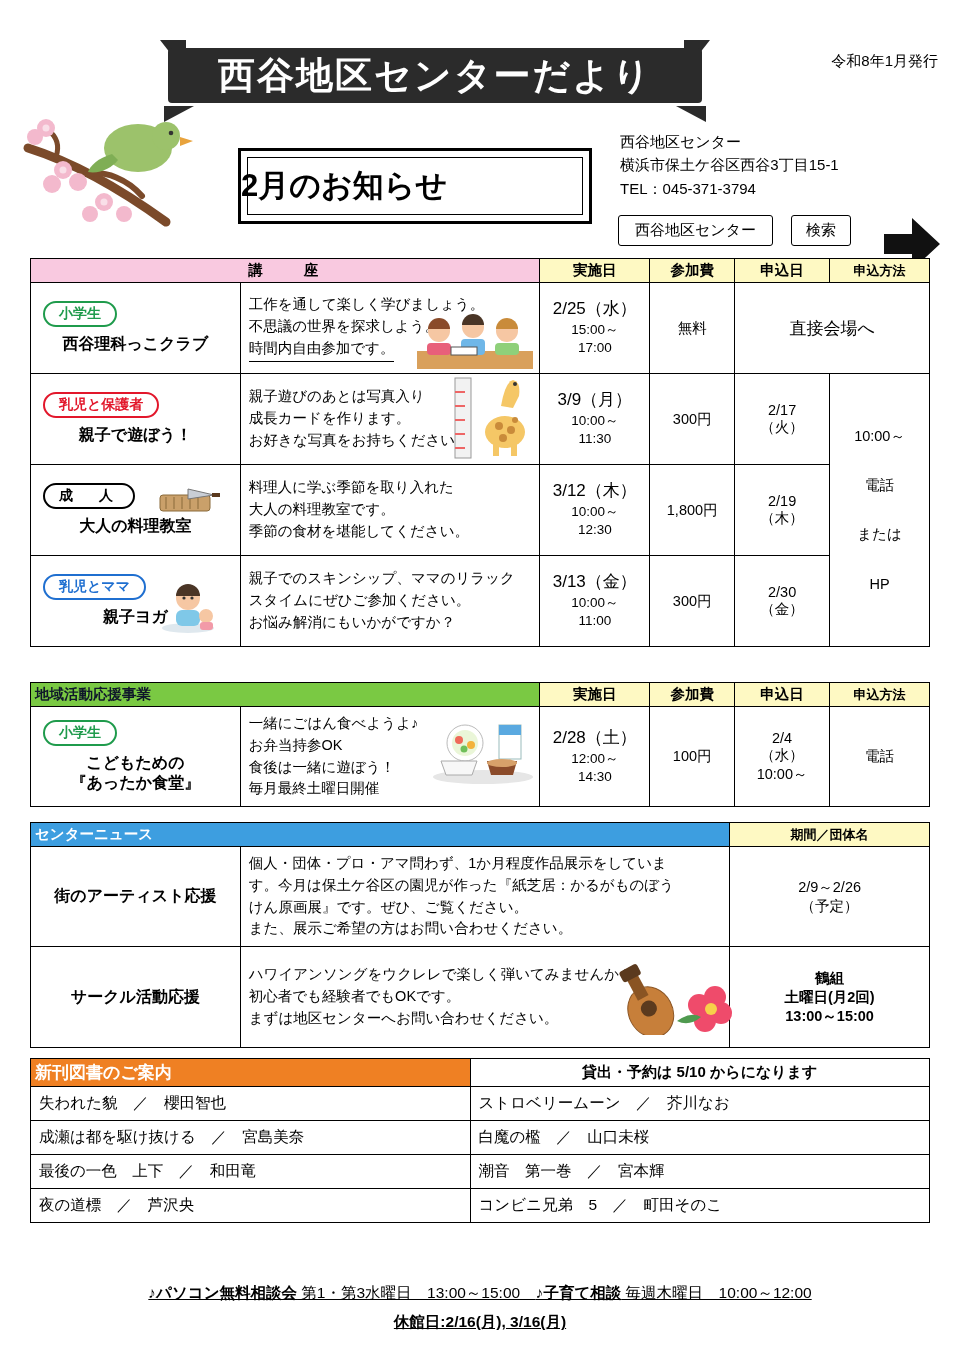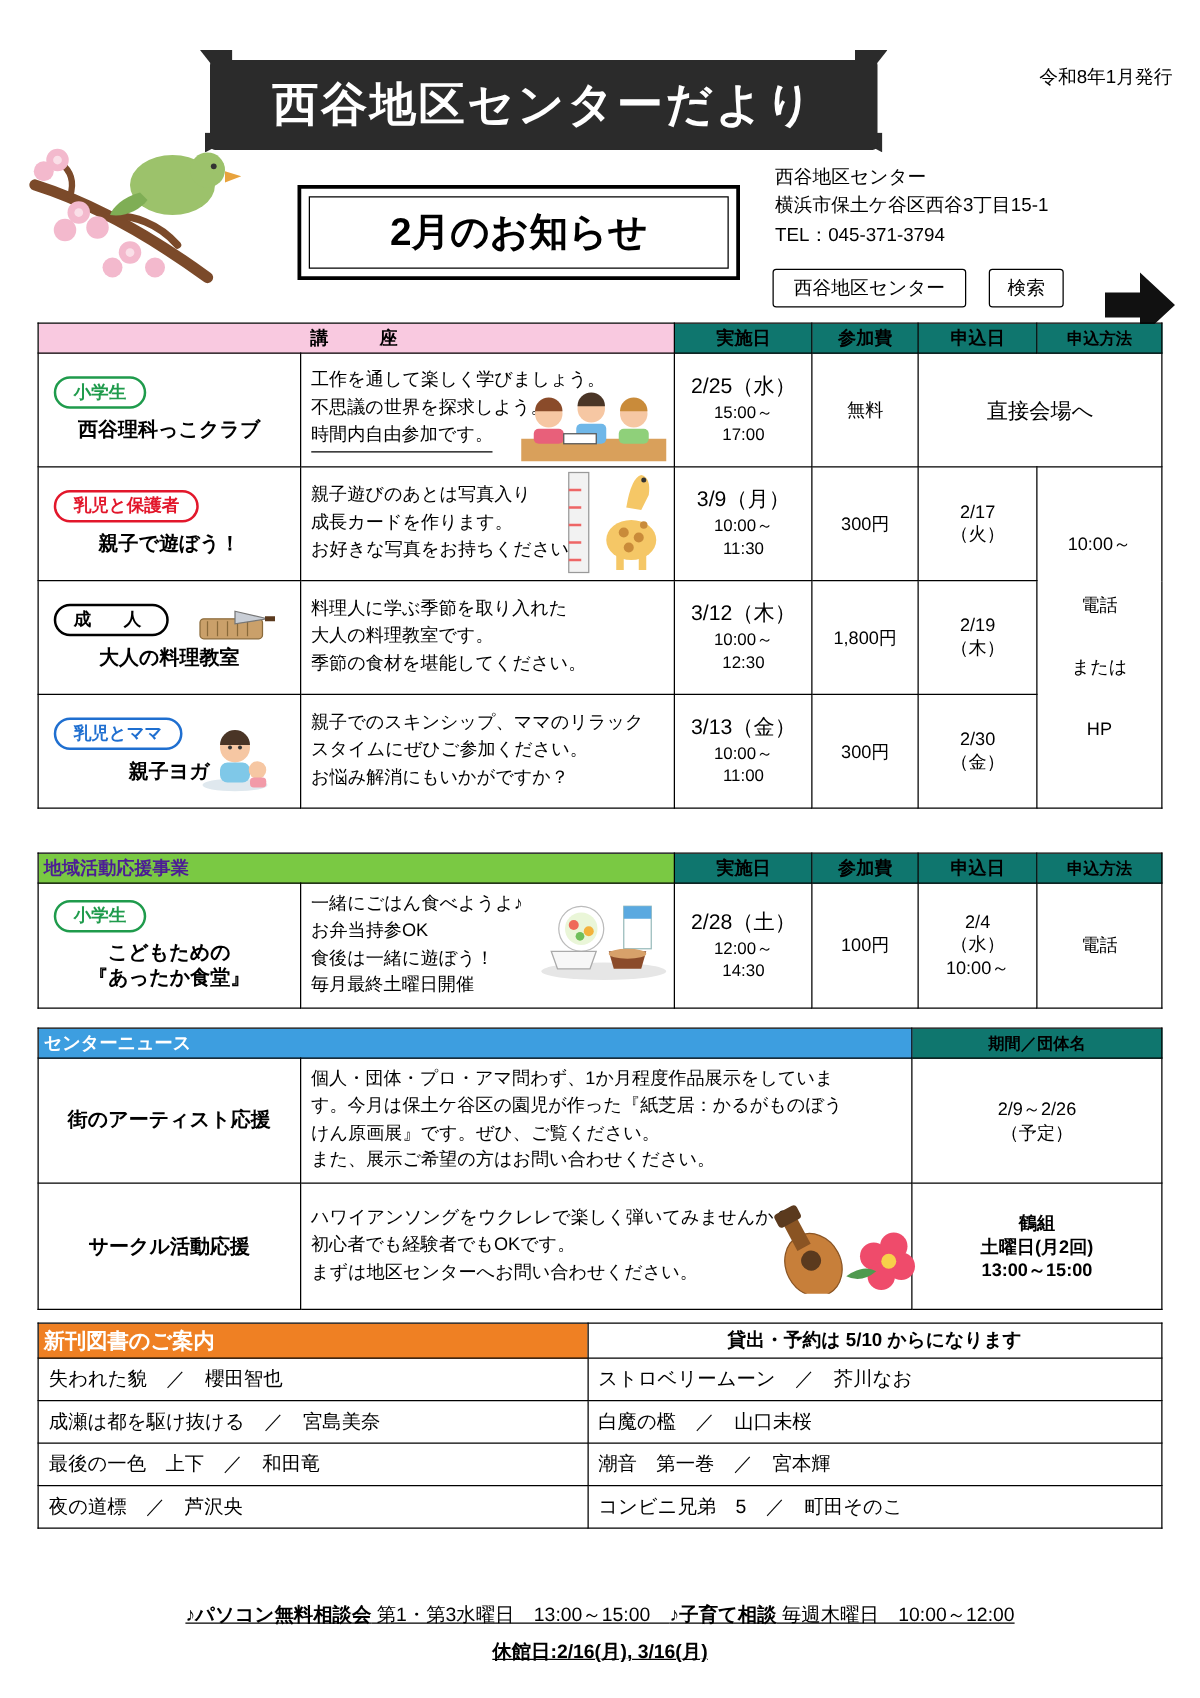--- a/index.html
+++ b/index.html
@@ -7,38 +7,38 @@
     width:960px;height:1358px;background:#ffffff;
     font-family:"Liberation Sans","DejaVu Sans",sans-serif;
     color:#000;position:relative;overflow:hidden;
   }
   .page{position:relative;width:960px;height:1358px;}
 
   
   .issue-date{position:absolute;right:22px;top:52px;font-size:15px;}
   .banner-wrap{position:absolute;left:150px;top:40px;width:570px;height:78px;}
   .banner{
-    position:absolute;left:18px;top:8px;width:534px;height:72px;
+    position:absolute;left:18px;top:8px;width:534px;height:55px;
     background:#2b2b2b;border-radius:4px;
     display:flex;align-items:center;justify-content:center;
   }
   .banner span{color:#fff;font-size:37px;font-weight:bold;letter-spacing:2px;}
   .banner-ribbon-l,.banner-ribbon-r{
     position:absolute;top:0;width:26px;height:22px;background:#2b2b2b;
   }
   .banner-ribbon-l{left:10px;clip-path:polygon(0 0,100% 0,100% 100%,40% 60%);}
   .banner-ribbon-r{right:10px;clip-path:polygon(0 0,100% 0,60% 60%,0 100%);}
   .banner-tail-l,.banner-tail-r{position:absolute;top:66px;width:30px;height:16px;background:#2b2b2b;}
   .banner-tail-l{left:14px;clip-path:polygon(0 100%,0 0,100% 0);}
   .banner-tail-r{right:14px;clip-path:polygon(100% 100%,100% 0,0 0);}
 
   .month-box{
     position:absolute;left:238px;top:148px;width:348px;height:70px;
     border:3px solid #000;background:#fff;
-    display:flex;align-items:center;justify-content:center;
+    display:flex;align-items:center;justify-content:flex-start;
   }
   .month-box::after{
     content:"";position:absolute;left:6px;top:6px;right:6px;bottom:6px;
     border:1px solid #000;pointer-events:none;
   }
   .month-box span{font-size:31px;font-weight:bold;}
 
   .addr{position:absolute;left:620px;top:130px;font-size:15px;line-height:1.55;}
   .search-row{position:absolute;left:618px;top:215px;display:flex;align-items:center;gap:18px;}
   .search-name{
@@ -55,24 +55,24 @@
 
   
   .deco-bird{position:absolute;left:16px;top:110px;width:220px;height:130px;}
 
   
   table{border-collapse:collapse;position:absolute;padding-left:48px;}
   td,th{border:1px solid #000;font-size:14.5px;padding:2px 4px;vertical-align:middle;}
 
   .t1{left:30px;top:258px;width:900px;}
   .hdr-pink{background:#f9c9e0;font-weight:bold;text-align:center;}
-  .hdr-green{background:#7ac943;font-weight:bold;color:#4c1d95;}
+  .hdr-green{background:#7ac943;font-weight:bold;color:#0f172a;}
   .hdr-blue{background:#3d9ee0;font-weight:bold;color:#fff;}
   .hdr-orange{background:#ef8023;font-weight:bold;color:#fff;}
-  .hdr-plain{background:#0f766e;font-weight:bold;text-align:center;}
+  .hdr-plain{background:#fef9c3;font-weight:bold;text-align:center;}
 
   .course-cell{position:relative;height:86px;}
   .tag{
     display:inline-block;border-radius:18px;padding:2px 14px;font-size:14px;font-weight:bold;background:#fff;
   }
   .tag-green{border:2px solid #1f9b4c;color:#1f9b4c;}
   .tag-red{border:2px solid #e2172b;color:#e2172b;}
   .tag-black{border:2px solid #000;color:#000;letter-spacing:6px;}
   .tag-blue{border:2px solid #1f6fd0;color:#1f6fd0;}
   .course-title{font-weight:bold;font-size:16px;text-align:center;margin-top:7px;}

